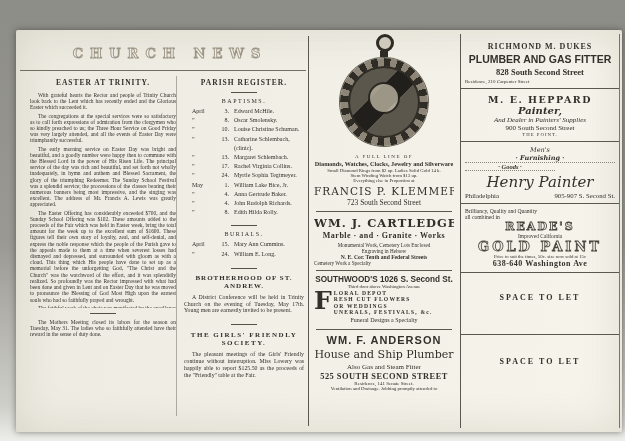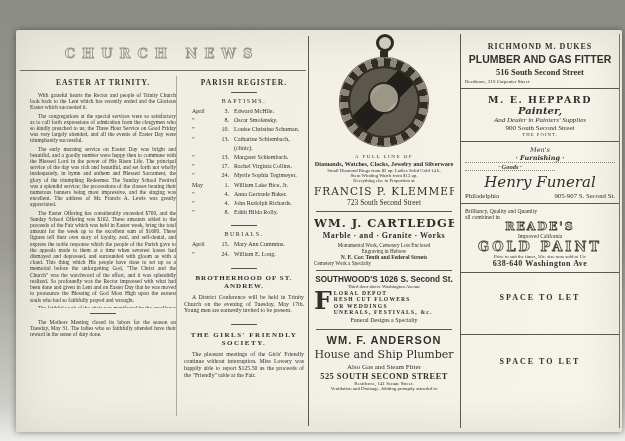--- a/index.html
+++ b/index.html
@@ -13,21 +13,21 @@
     background:linear-gradient(100deg,#edebe1 0%,#f1efe6 45%,#f6f4eb 100%);
     box-shadow:0 0 6px rgba(40,40,35,.55), inset 0 0 40px rgba(120,110,90,.18);
     border-radius:2px;overflow:hidden;
   }
   .vrule{position:absolute;width:1px;background:#5d584f;}
   .col{position:absolute;overflow:hidden;}
   
   #masthead{
     position:absolute;left:0;top:16px;width:292px;text-align:center;
     font-family:"DejaVu Serif", serif;font-weight:bold;font-size:13px;letter-spacing:7px;
-    color:#efede3;-webkit-text-stroke:0.9px #9b9484;text-transform:uppercase;white-space:nowrap;
+    color:#efede3;-webkit-text-stroke:0.9px #9b9484;text-transform:uppercase;white-space:nowrap;padding-left:8px;
   }
   #masthead-rule{position:absolute;left:4px;top:40px;width:286px;border-top:1px solid #736d61;}
   
   .h-serif{font-weight:bold;text-align:center;letter-spacing:1px;}
   .tiny{font-size:5.4px;line-height:6.2px;text-align:justify;}
   .tiny p{margin:0 0 2px 0;text-indent:8px;}
   .sdiv{width:26px;border-top:1px solid #55504a;margin:5px auto;}
   .ctr{text-align:center;}
   
   .reg-row{display:flex;font-size:6px;line-height:9.2px;}
@@ -211,35 +211,35 @@
     <div class="ctr" style="font-size:7px;margin-top:2px;">Also Gas and Steam Fitter</div>
     <div class="ctr" style="font-weight:bold;font-size:8.4px;letter-spacing:.5px;margin-top:1px;white-space:nowrap;">525 SOUTH SECOND STREET</div>
     <div class="ctr" style="font-size:5px;">Residence, 141 Senate Street.</div>
     <div class="ctr" style="font-size:4.8px;">Ventilation and Drainage. Jobbing promptly attended to</div>
   </div>
 
   <div class="col" style="left:444px;top:4px;width:158px;height:394px;border-left:1px solid #5d584f;border-right:1px solid #7a756a;">
     <div style="border-bottom:1px solid #5d584f;padding:8px 4px 4px 4px;">
       <div class="ctr" style="font-weight:bold;font-size:8px;letter-spacing:1px;">RICHMOND M. DUKES</div>
       <div class="ctr" style="font-family:'Liberation Sans',sans-serif;font-weight:bold;font-size:10.5px;margin-top:2px;white-space:nowrap;">PLUMBER AND GAS FITTER</div>
-      <div class="ctr" style="font-weight:bold;font-size:8.5px;margin-top:2px;">516 South Second Street</div>
+      <div class="ctr" style="font-weight:bold;font-size:8.5px;margin-top:2px;">828 South Second Street</div>
       <div style="font-size:5px;text-align:left;margin-top:2px;">Residence, 210 Carpenter Street</div>
     </div>
     <div style="border-bottom:1px solid #5d584f;padding:5px 4px 4px 4px;">
       <div class="ctr" style="font-family:'DejaVu Serif',serif;font-weight:bold;font-size:9.5px;letter-spacing:1.5px;white-space:nowrap;">M. E. HEPPARD</div>
       <div class="ctr" style="font-family:'DejaVu Serif',serif;font-style:italic;font-weight:bold;font-size:10px;">Painter,</div>
       <div class="ctr" style="font-size:7px;font-style:italic;">And Dealer in Painters' Supplies</div>
       <div class="ctr" style="font-size:7px;">900 South Second Street</div>
       <div class="ctr" style="font-size:4.8px;letter-spacing:1px;">THE POINT.</div>
     </div>
     <div style="border-bottom:1px solid #5d584f;padding:4px 4px 4px 4px;">
       <div style="font-family:'DejaVu Serif',serif;font-style:italic;font-weight:normal;font-size:6.5px;text-align:center;">Men's</div>
       <div style="font-family:'DejaVu Serif',serif;font-style:italic;font-weight:bold;font-size:6.5px;text-align:center;border-bottom:1px dotted #8a857a;">· Furnishing ·</div>
       <div style="font-family:Liberation Serif, serif;font-style:italic;font-weight:bold;font-size:6.5px;text-align:center;width:60%;border-bottom:1px dotted #8a857a;">· Goods ·</div>
-      <div class="ctr" style="font-family:'DejaVu Serif',serif;font-style:italic;font-size:15px;margin-top:2px;white-space:nowrap;">Henry Funeral</div>
+      <div class="ctr" style="font-family:'DejaVu Serif',serif;font-style:italic;font-size:15px;margin-top:2px;white-space:nowrap;">Henry Painter</div>
       <div style="display:flex;justify-content:space-between;font-size:6.8px;margin-top:1px;">
         <span>Philadelphia</span>
         <span>905-907 S. Second St.</span>
       </div>
     </div>
     <div style="border-bottom:1px solid #5d584f;padding:4px 4px 4px 4px;">
       <div style="font-size:5.6px;text-align:left;">Brilliancy, Quality and Quantity</div>
       <div style="font-size:5.6px;text-align:left;">all combined in</div>
       <div class="outline-type" style="font-size:11px;">READE'S</div>
       <div class="ctr" style="font-size:5.4px;">Improved California</div>

